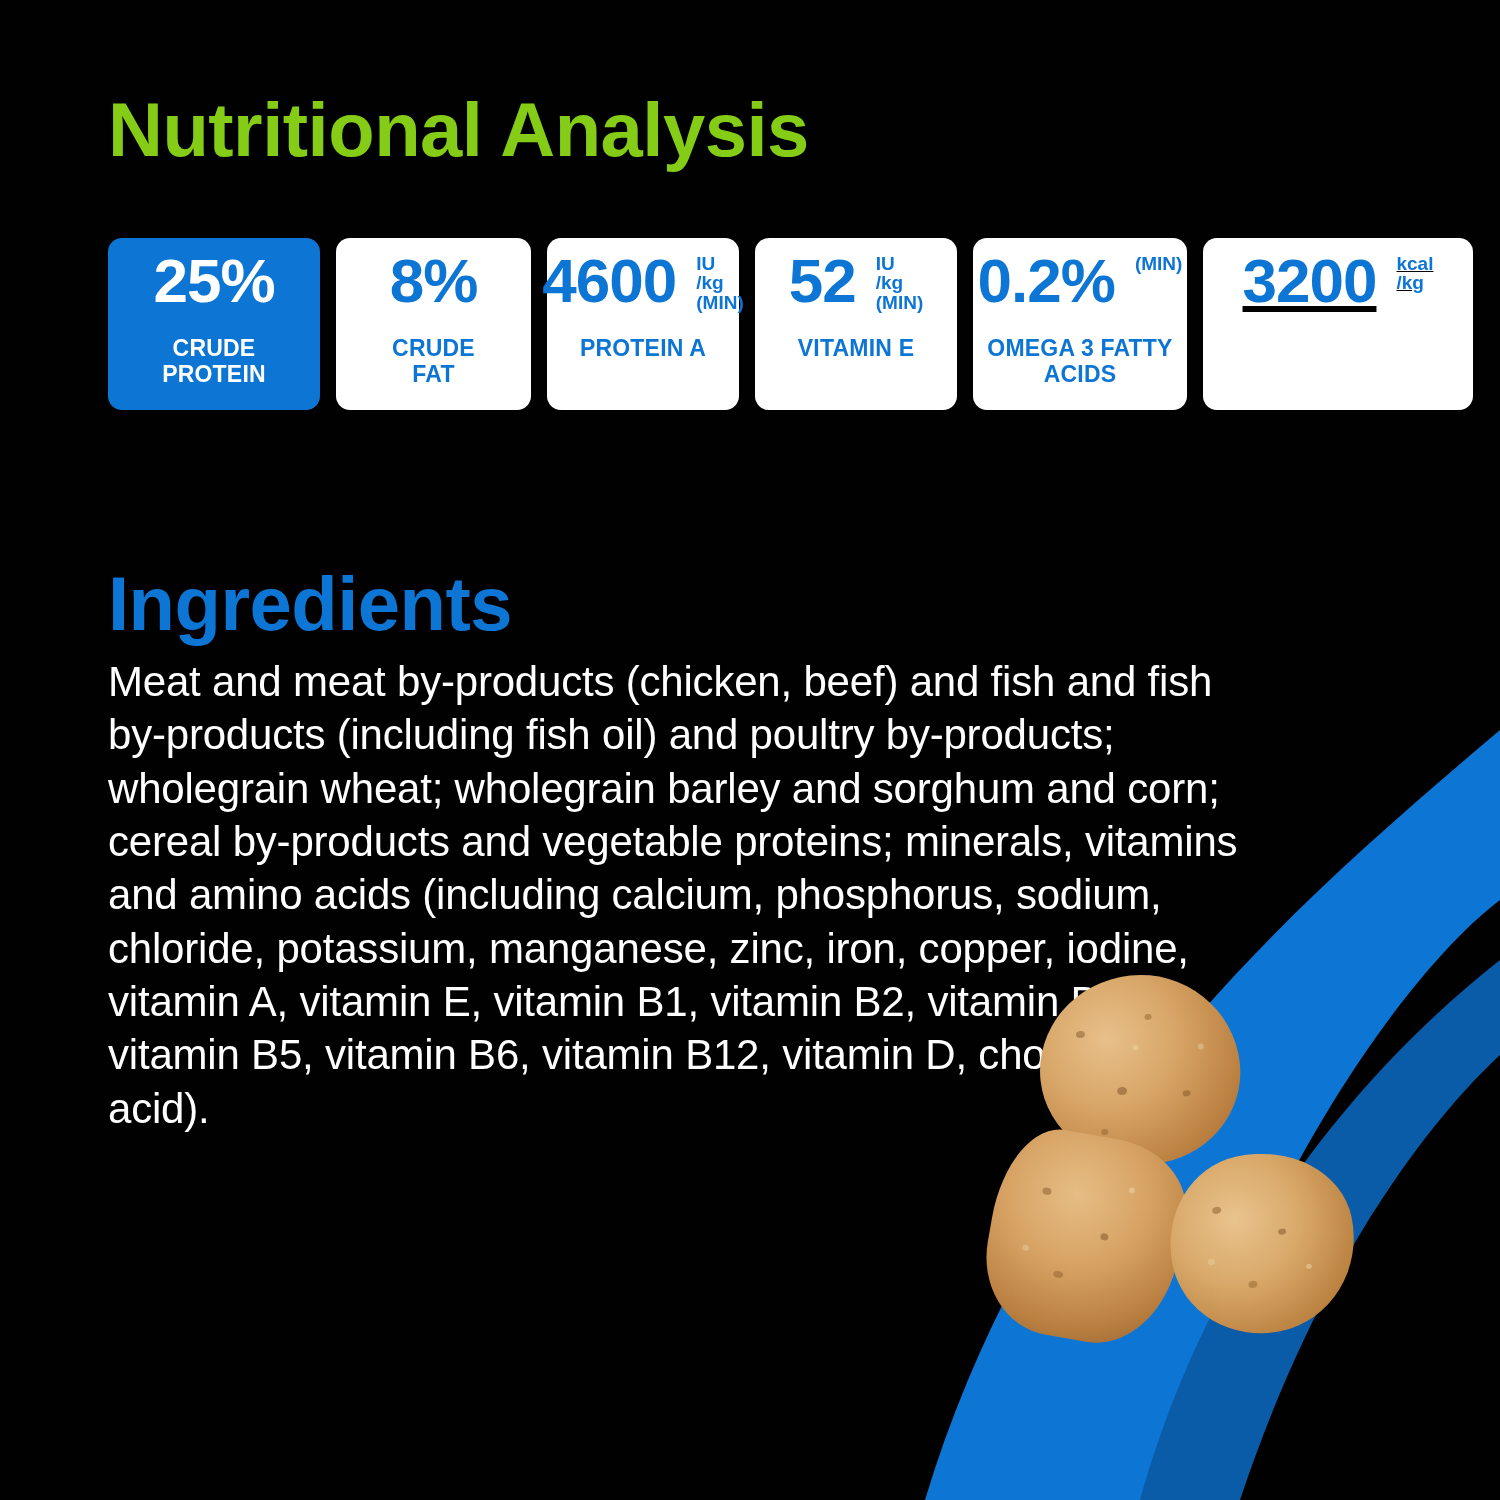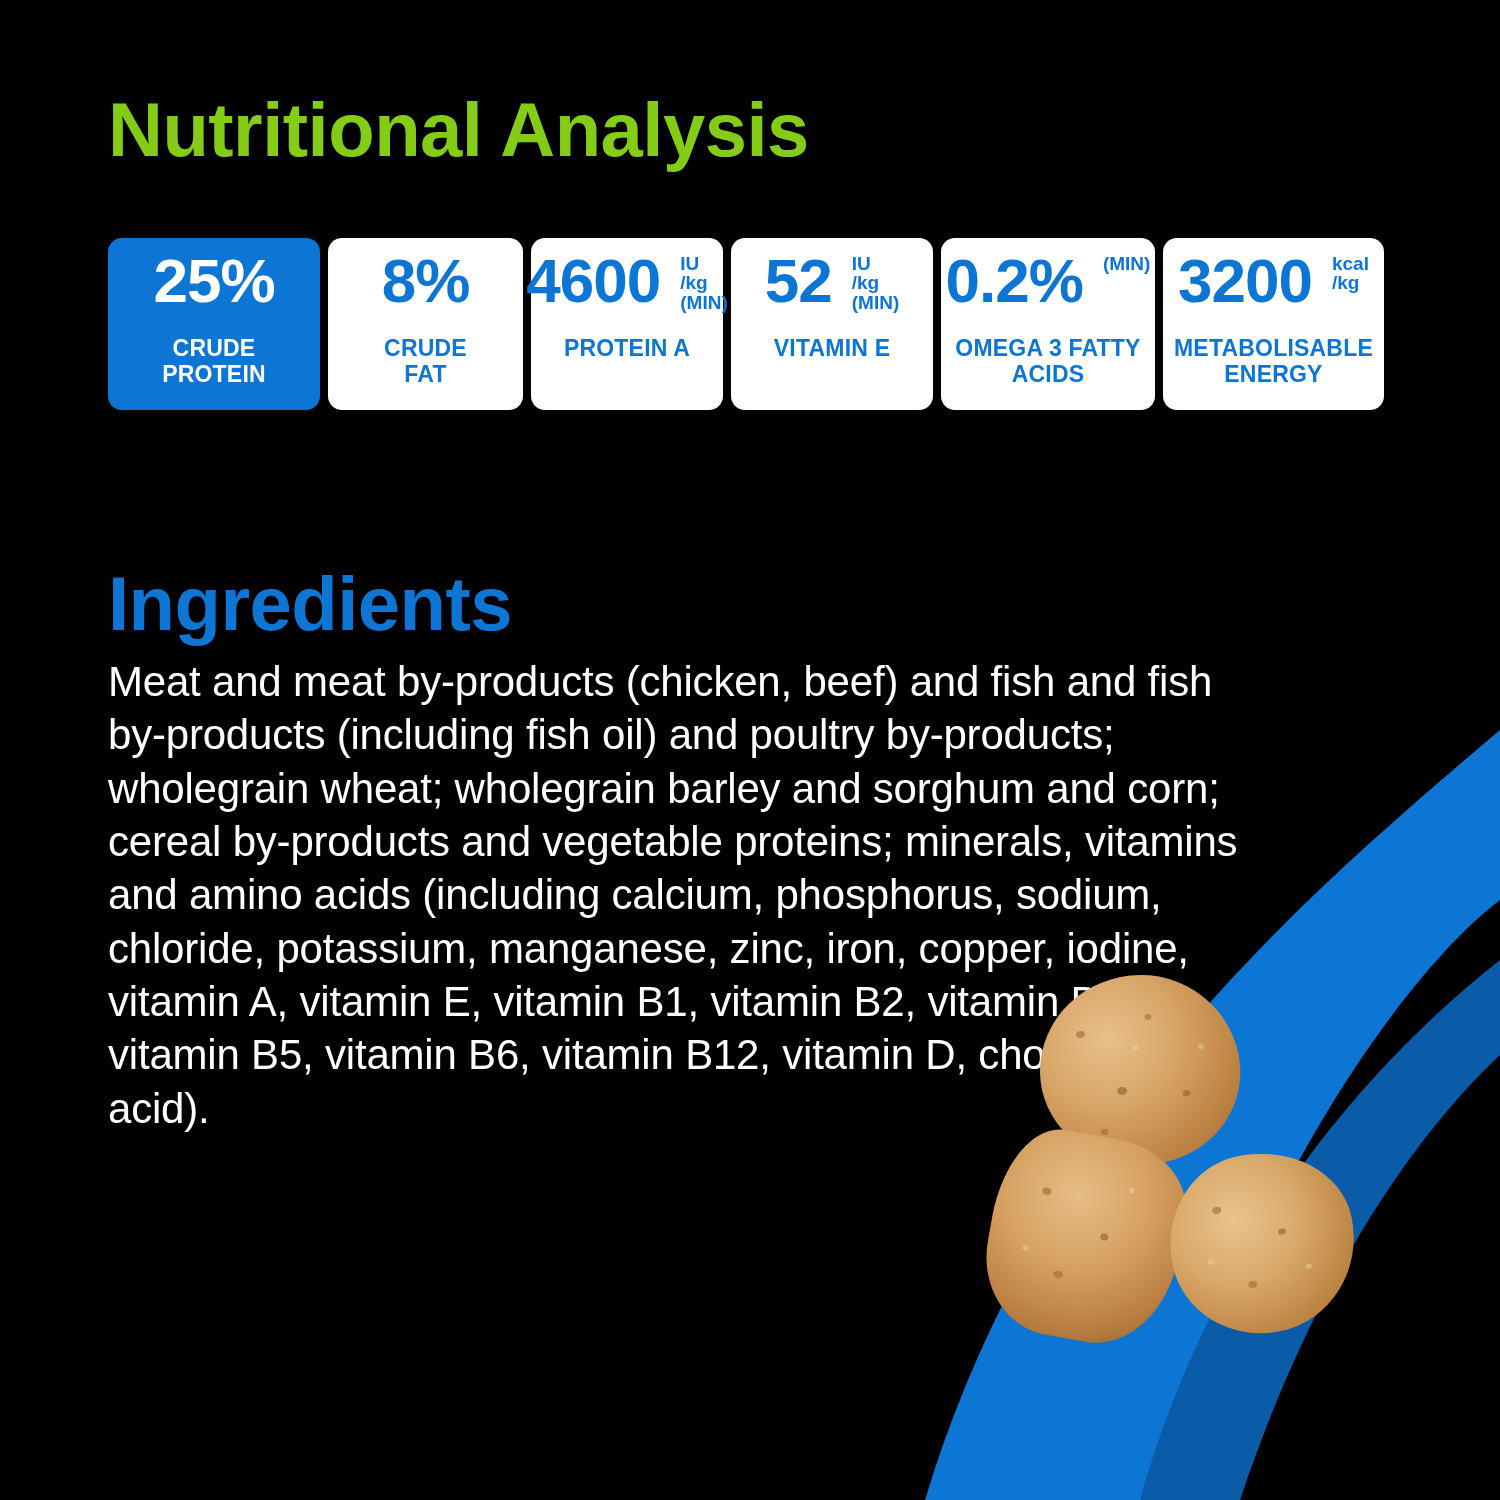--- a/index.html
+++ b/index.html
@@ -54,21 +54,21 @@
     letter-spacing: -0.5px;
     line-height: 1;
   }
 
   
   .cards {
     position: absolute;
     left: 108px;
     top: 238px;
     display: flex;
-    gap: 8px;
+    gap: 16px;
   }
   .card {
     background: #ffffff;
     border-radius: 14px;
     height: 172px;
     box-sizing: border-box;
     padding: 14px 10px 12px 10px;
     display: flex;
     flex-direction: column;
     align-items: center;
@@ -117,21 +117,21 @@
   .card.highlight .label {
     color: #ffffff;
   }
 
   
   .c0 { width: 212px; }
   .c1 { width: 195px; }
   .c2 { width: 192px; }
   .c3 { width: 202px; }
   .c4 { width: 214px; }
-  .c5 { width: 221px; }
+  .c5 { width: 270px; text-decoration: underline; }
 
   
   .ingredients-text {
     position: absolute;
     left: 108px;
     top: 655px;
     width: 1130px;
     color: #ffffff;
     font-size: 42px;
     line-height: 1.27;
@@ -257,24 +257,20 @@
       </div>
     </div>
 
     <div class="card c5">
       <div class="value-row">
         <div class="value">3200</div>
         <div class="units">
           <span>kcal</span>
           <span>/kg</span>
         </div>
-      </div>
-      <div class="label">
-        <span>METABOLISABLE</span><br>
-        <span>ENERGY</span>
       </div>
     </div>
 
   </div>
 
   <div class="h-ingredients">Ingredients</div>
 
   <div class="ingredients-text">Meat and meat by-products (chicken, beef) and fish and fish by-products (including fish oil) and poultry by-products; wholegrain wheat; wholegrain barley and sorghum and corn; cereal by-products and vegetable proteins; minerals, vitamins and amino acids (including calcium, phosphorus, sodium, chloride, potassium, manganese, zinc, iron, copper, iodine, vitamin A, vitamin E, vitamin B1, vitamin B2, vitamin B3, vitamin B5, vitamin B6, vitamin B12, vitamin D, choline &amp; folic acid).</div>
 
   <div class="kibble-group">

